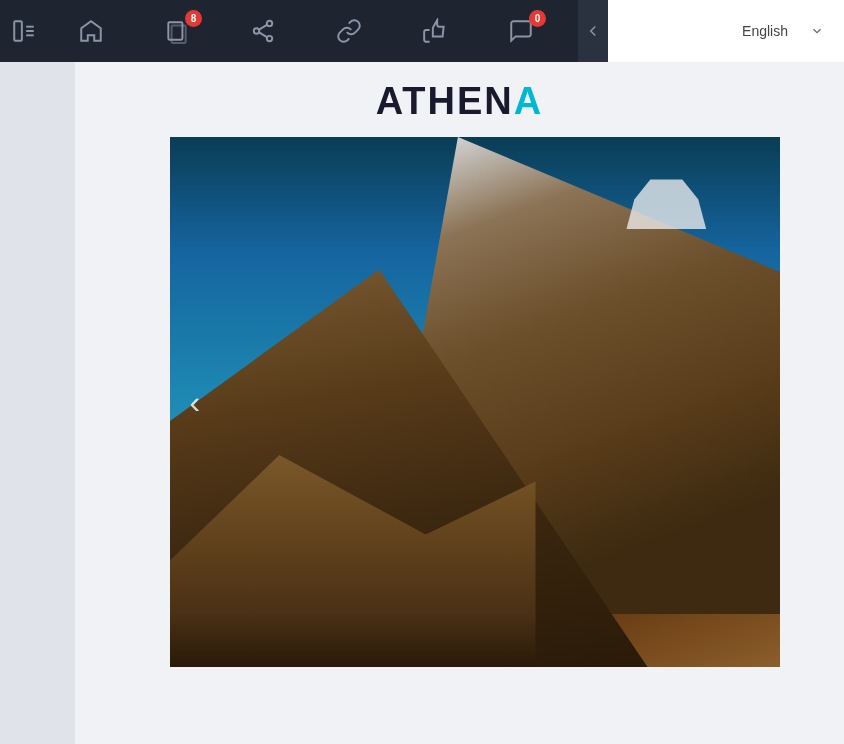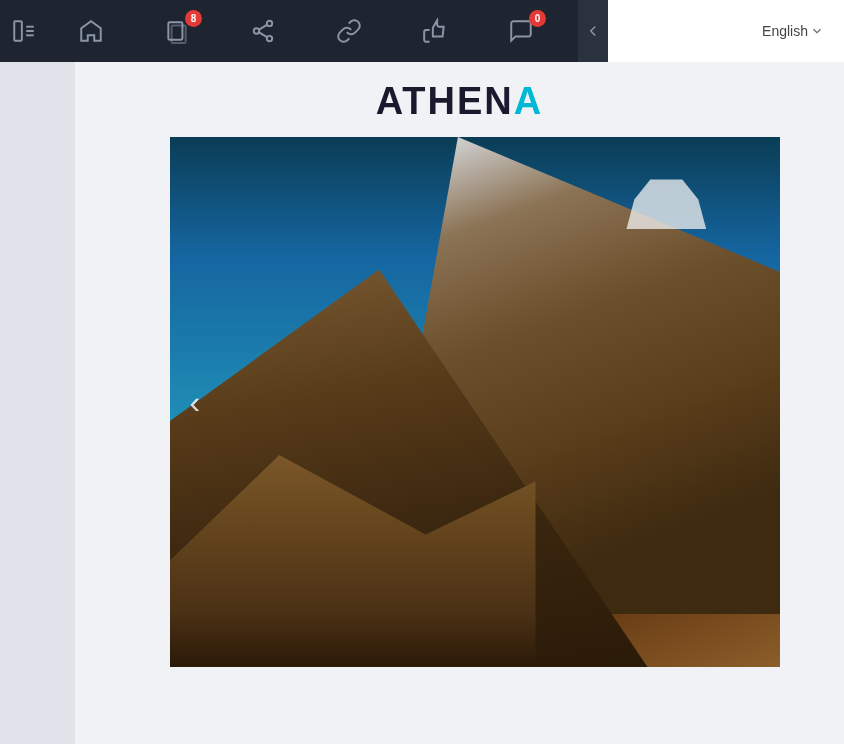--- a/index.html
+++ b/index.html
@@ -102,21 +102,21 @@
       display: flex;
       align-items: center;
       justify-content: flex-end;
       padding-right: 20px;
       z-index: 10;
     }
 
     .lang-selector {
       display: flex;
       align-items: center;
-      gap: 2px;
+      gap: 22px;
       color: #444;
       font-size: 14px;
       cursor: pointer;
     }
 
     
     .main-content {
       position: absolute;
       top: 62px;
       left: 75px;

